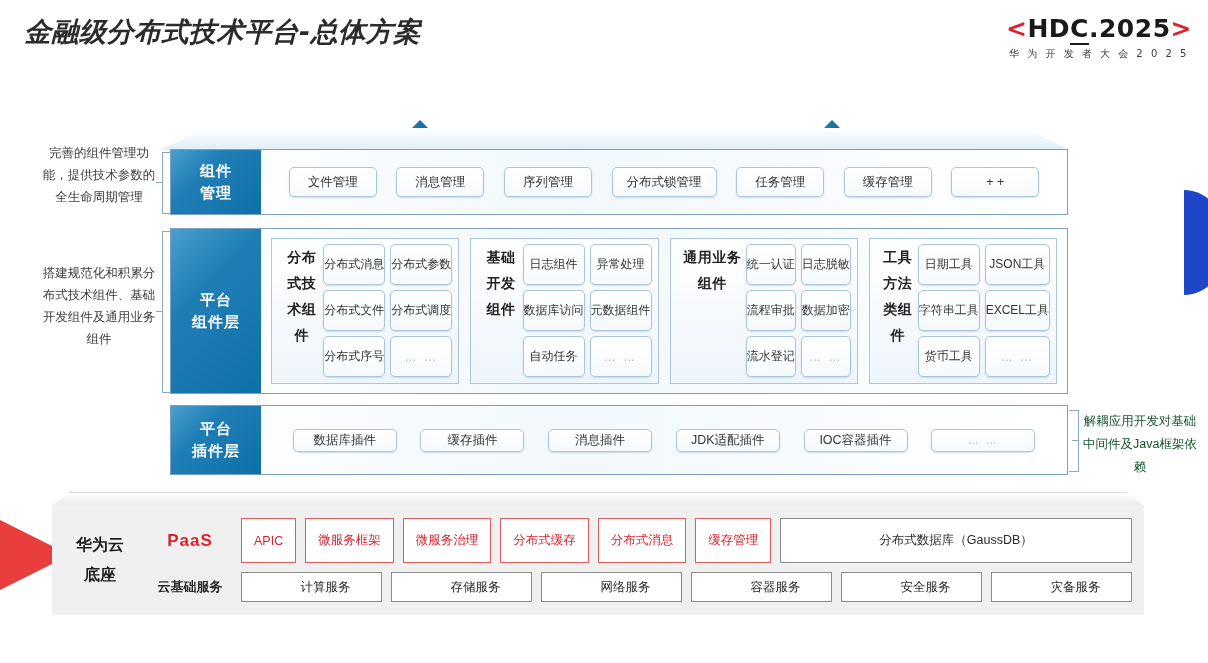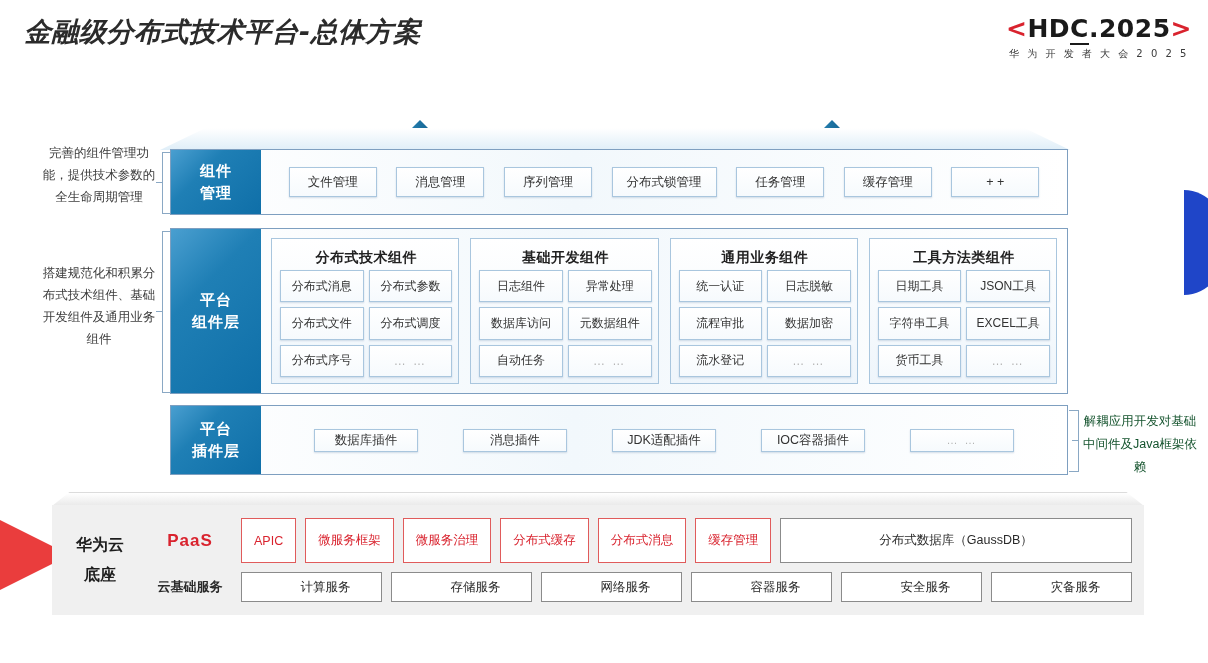--- a/index.html
+++ b/index.html
@@ -111,42 +111,42 @@
   }
   .layer-tab.tall{font-size:15px;}
   .layer-body{
     flex:1;display:flex;align-items:center;justify-content:space-evenly;
     padding:0 8px;box-sizing:border-box;
   }
 
   
   .cell{
     border:1px solid #a9c6de;
-    border-radius:0;
+    border-radius:5px;
     background:linear-gradient(to bottom,#ffffff 0%,#f6fafd 100%);
     box-shadow:0 1px 1.5px rgba(120,150,180,.30);
     display:flex;align-items:center;justify-content:center;
     font-size:12.5px;color:#333;box-sizing:border-box;
     white-space:nowrap;
   }
   .cell.dots{color:#b4b4b4;letter-spacing:2px;font-size:11px;}
 
   .l1-cell{height:30px;padding:0 14px;min-width:88px;}
 
   
   .groups{
     flex:1;display:flex;gap:11px;padding:0 10px;box-sizing:border-box;
     align-items:center;height:100%;
   }
   .group{
     flex:1;height:146px;
     border:1px solid #a9c6de;
     background:linear-gradient(to bottom,#ffffff 0%,#eef5fb 100%);
     box-sizing:border-box;
-    display:flex;flex-direction:column;
+    display:flex;flex-direction:row;
     padding:5px 6px 6px 8px;
   }
   .group-title{
     text-align:center;font-size:14px;font-weight:bold;color:#222;
     line-height:26px;letter-spacing:.5px;
   }
   .group-grid{
     flex:1;display:grid;grid-template-columns:1fr 1fr;
     grid-auto-rows:1fr;gap:5px;
   }
@@ -320,20 +320,21 @@
       </div>
   </div>
 
   <div class="layer layer-l3">
     <div class="layer-tab">
       <span>平台</span>
       <span>插件层</span>
     </div>
     <div class="layer-body" id="l3-body">
         <div class="cell l3-cell">数据库插件</div>
+        <div class="cell l3-cell">缓存插件</div>
         <div class="cell l3-cell">消息插件</div>
         <div class="cell l3-cell">JDK适配插件</div>
         <div class="cell l3-cell">IOC容器插件</div>
         <div class="cell l3-cell dots">… …</div>
       </div>
   </div>
 
   <div class="base-wrap">
     <div class="base-top"></div>
     <div class="base-body">

